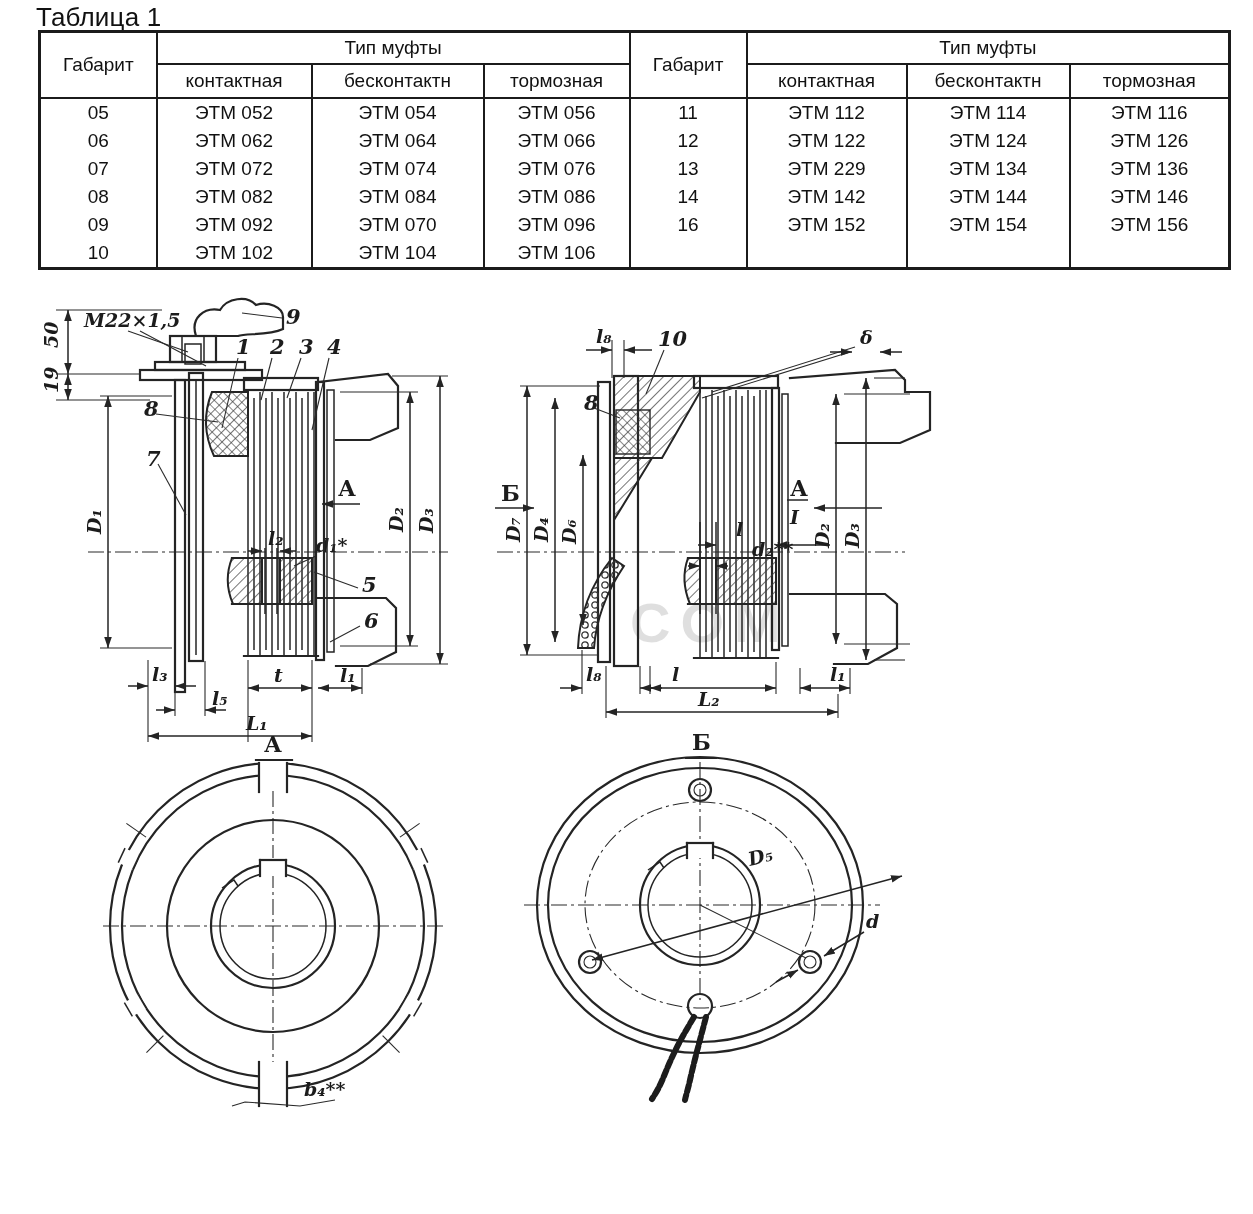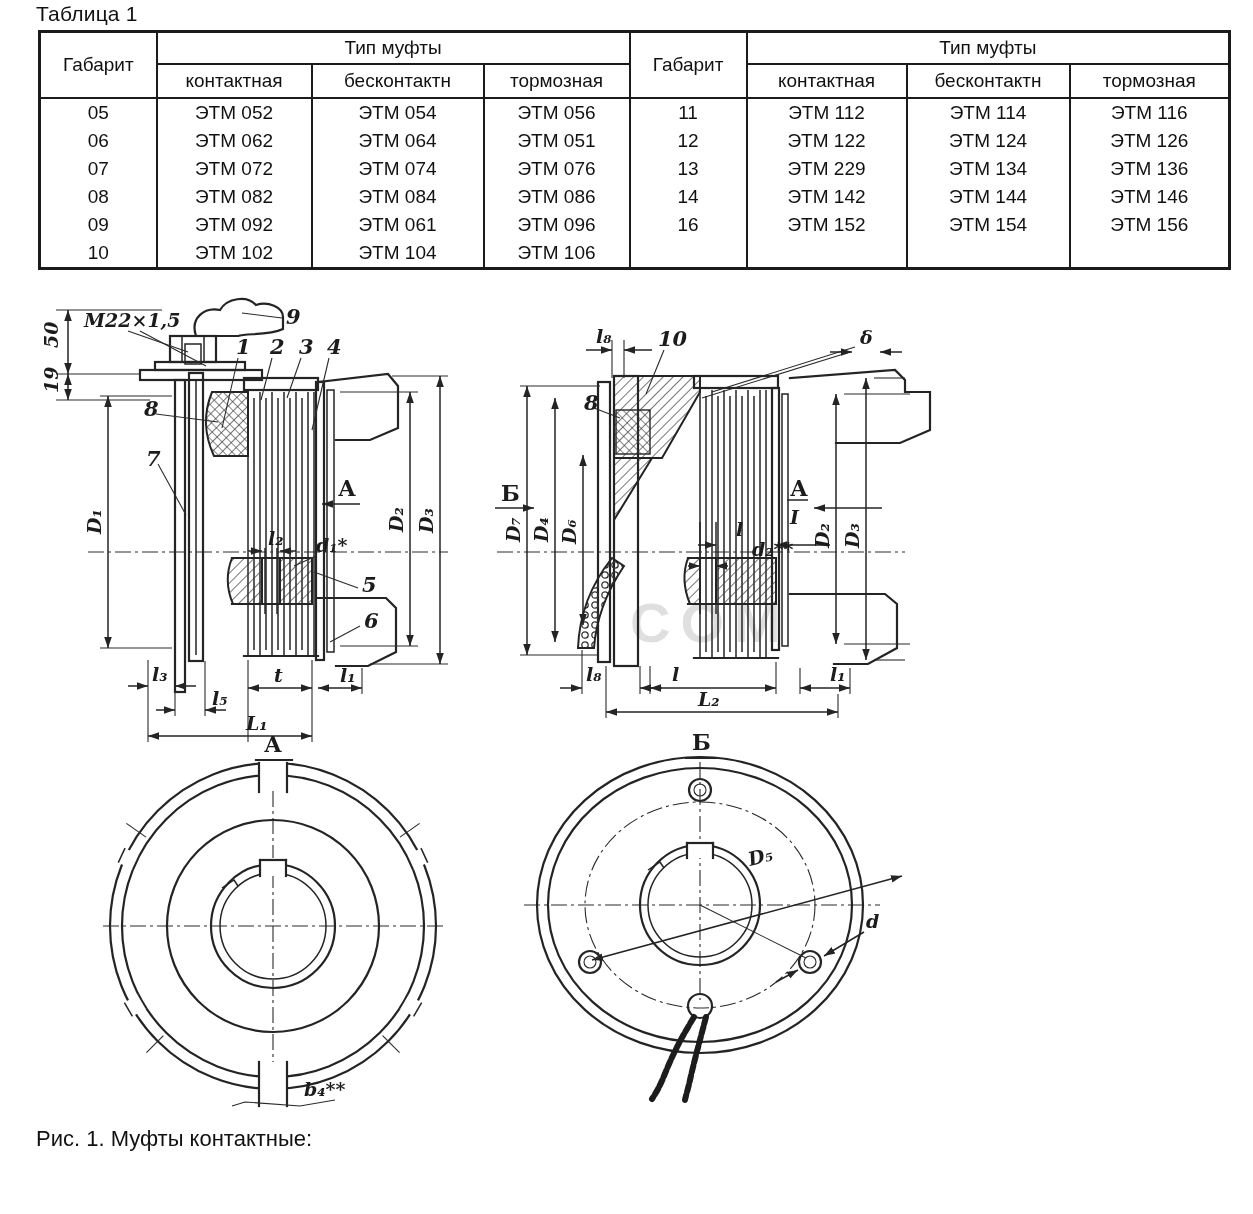--- a/index.html
+++ b/index.html
@@ -1,18 +1,18 @@
 <!DOCTYPE html>
 <html><head>
 <meta charset="utf-8">
 <style>
   html,body{margin:0;padding:0;background:#ffffff;}
   .page{position:relative;width:1253px;height:1214px;background:#fff;overflow:hidden;
         font-family:"Liberation Sans",sans-serif;color:#111;}
-  .title{position:absolute;left:36px;top:2px;font-size:21px;letter-spacing:.2px;}
+  .title{position:absolute;left:36px;top:2px;font-size:26px;letter-spacing:.2px;}
   table.spec{position:absolute;left:38px;top:30px;width:1190px;border-collapse:collapse;
              border:3px solid #1b1b1b;table-layout:fixed;}
   table.spec th,table.spec td{border:2px solid #1b1b1b;font-size:19px;font-weight:400;
              text-align:center;padding:0;vertical-align:middle;white-space:nowrap;}
   table.spec thead th{height:30px;}
   table.spec thead tr.sub th{height:32px;}
   table.spec th.gab{border-bottom:2.5px solid #1b1b1b;}
   table.spec tbody td{border-top:none;border-bottom:none;height:28px;}
   table.spec tbody tr:first-child td{border-top:2.5px solid #1b1b1b;}
   .caption{position:absolute;font-size:22px;line-height:34px;}
@@ -72,21 +72,21 @@
           <td>ЭТМ 056</td>
         <td>11</td>
           <td>ЭТМ 112</td>
           <td>ЭТМ 114</td>
           <td>ЭТМ 116</td>
       </tr>
       <tr>
         <td>06</td>
           <td>ЭТМ 062</td>
           <td>ЭТМ 064</td>
-          <td>ЭТМ 051</td>
+          <td>ЭТМ 066</td>
         <td>12</td>
           <td>ЭТМ 122</td>
           <td>ЭТМ 124</td>
           <td>ЭТМ 126</td>
       </tr>
       <tr>
         <td>07</td>
           <td>ЭТМ 072</td>
           <td>ЭТМ 074</td>
           <td>ЭТМ 076</td>
@@ -101,21 +101,21 @@
           <td>ЭТМ 084</td>
           <td>ЭТМ 086</td>
         <td>14</td>
           <td>ЭТМ 142</td>
           <td>ЭТМ 144</td>
           <td>ЭТМ 146</td>
       </tr>
       <tr>
         <td>09</td>
           <td>ЭТМ 092</td>
-          <td>ЭТМ 061</td>
+          <td>ЭТМ 070</td>
           <td>ЭТМ 096</td>
         <td>16</td>
           <td>ЭТМ 152</td>
           <td>ЭТМ 154</td>
           <td>ЭТМ 156</td>
       </tr>
       <tr>
         <td>10</td>
           <td>ЭТМ 102</td>
           <td>ЭТМ 104</td>
@@ -483,18 +483,17 @@
       <line class="dim" x1="864" y1="932" x2="824" y2="956" marker-end="url(#ah)"></line>
       <line class="dim" x1="776" y1="982" x2="798" y2="970" marker-end="url(#ah)"></line>
 
       <circle class="ln" cx="700" cy="1006" r="12"></circle>
       <path d="M694,1017 C680,1040 672,1056 664,1076 C660,1086 656,1093 652,1099" stroke="#1c1c1c" stroke-width="6" fill="none" stroke-dasharray="7 3" stroke-linecap="round"></path>
       <path d="M706,1017 C700,1040 694,1062 690,1080 C688,1089 686,1095 685,1100" stroke="#1c1c1c" stroke-width="6" fill="none" stroke-dasharray="7 3" stroke-linecap="round"></path>
     </g>
   </svg>
 
   <div class="caption cap1">
-    <div>Рис. 1. Муфты контактные:</div>
   </div>
   <div class="caption cap2">
   </div>
 
 </div>
 
 </body></html>

